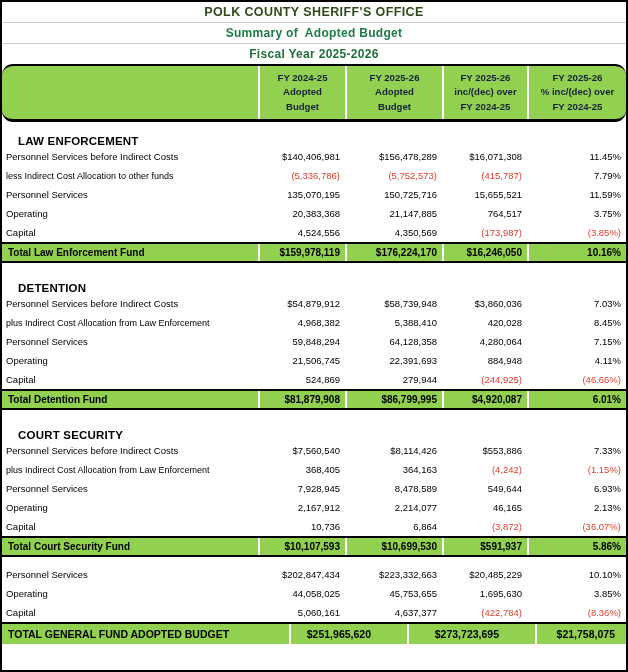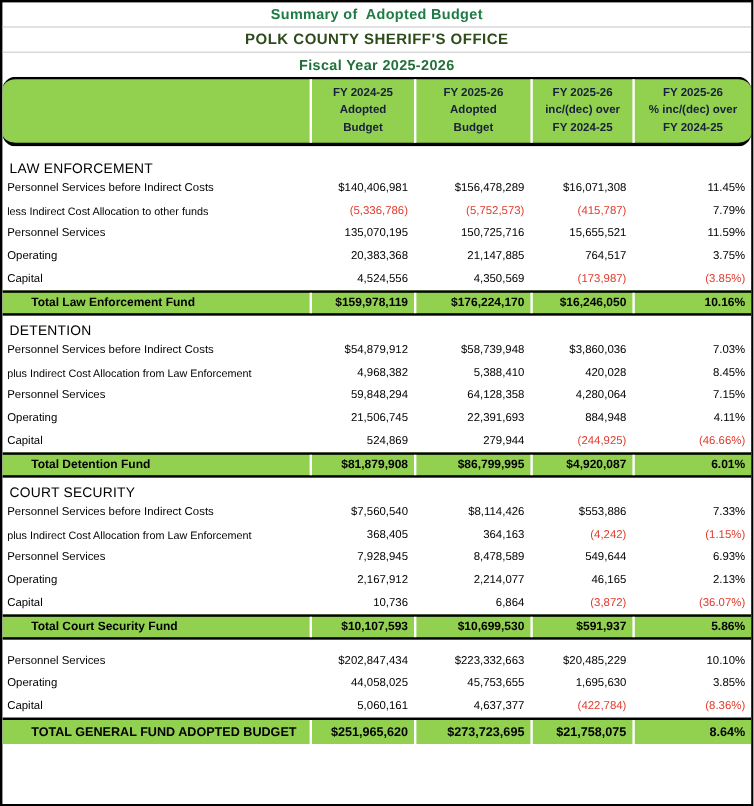--- a/index.html
+++ b/index.html
@@ -31,57 +31,57 @@
   }
   .colhead .hcell {
     display:flex; align-items:center; justify-content:center;
     text-align:center; white-space:pre-line;
     font-weight:bold; font-size:9.6px; line-height:1.5;
     color:var(--headtext); border-left:2px solid #fff;
   }
   .colhead .hcell.corner { border-left:none; }
   
   .sections { padding-top:6px; }
-  .section + .section { margin-top:0; }
+  .section + .section { margin-top:12px; }
   .section.subtotal { margin-top:8px; }
   .sec-header {
     height:19px; display:flex; align-items:flex-end;
-    padding-left:6px; font-weight:normal; font-size:11.5px;
+    padding-left:16px; font-weight:bold; font-size:11.5px;
     letter-spacing:.2px; color:#000;
   }
   .section.subtotal .sec-header { height:17px; }
   .row { height:19px; align-items:center; font-size:9.5px; color:#000; }
   .row .label { padding-left:4px; overflow:hidden; white-space:nowrap; }
   .row.italic .label { font-size:9px; }
   .num { text-align:right; padding-right:5px; }
   .neg { color:var(--red);text-align:right; }
   
   .total-row {
     height:21px; box-sizing:border-box; background:var(--green);
     border-top:2px solid #000; border-bottom:2px solid #000;
     align-items:stretch; font-weight:bold; font-size:10px; color:#000;
   }
   .total-row .cell {
     border-left:2px solid #fff; display:flex; align-items:center;padding-left:18px;
   }
   .total-row .cell:first-child { border-left:none; }
-  .total-row .label { padding-left:24px; white-space:nowrap; }
+  .total-row .label { padding-left:6px; white-space:nowrap; }
   .total-row .num { justify-content:flex-end; padding-right:5px; }
   .section.subtotal .total-row {
-    height:22px; font-size:10.5px; border-bottom:none;
+    height:22px; font-size:10.5px; border-bottom:none;gap:31px;
   }
 </style>
 </head>
 <body>
 
 <div class="sheet">
 
   <div class="titles">
+    <div class="title-row t1">POLK COUNTY SHERIFF'S OFFICE</div>
     <div class="title-row t2">Summary of  Adopted Budget</div>
-    <div class="title-row t1">POLK COUNTY SHERIFF'S OFFICE</div>
     <div class="title-row t3">Fiscal Year 2025-2026</div>
   </div>
 
   <div class="colhead grid5">
     <div class="hcell corner"></div>
     <div class="hcell">FY 2024-25
 Adopted
 Budget</div>
     <div class="hcell">FY 2025-26
 Adopted

